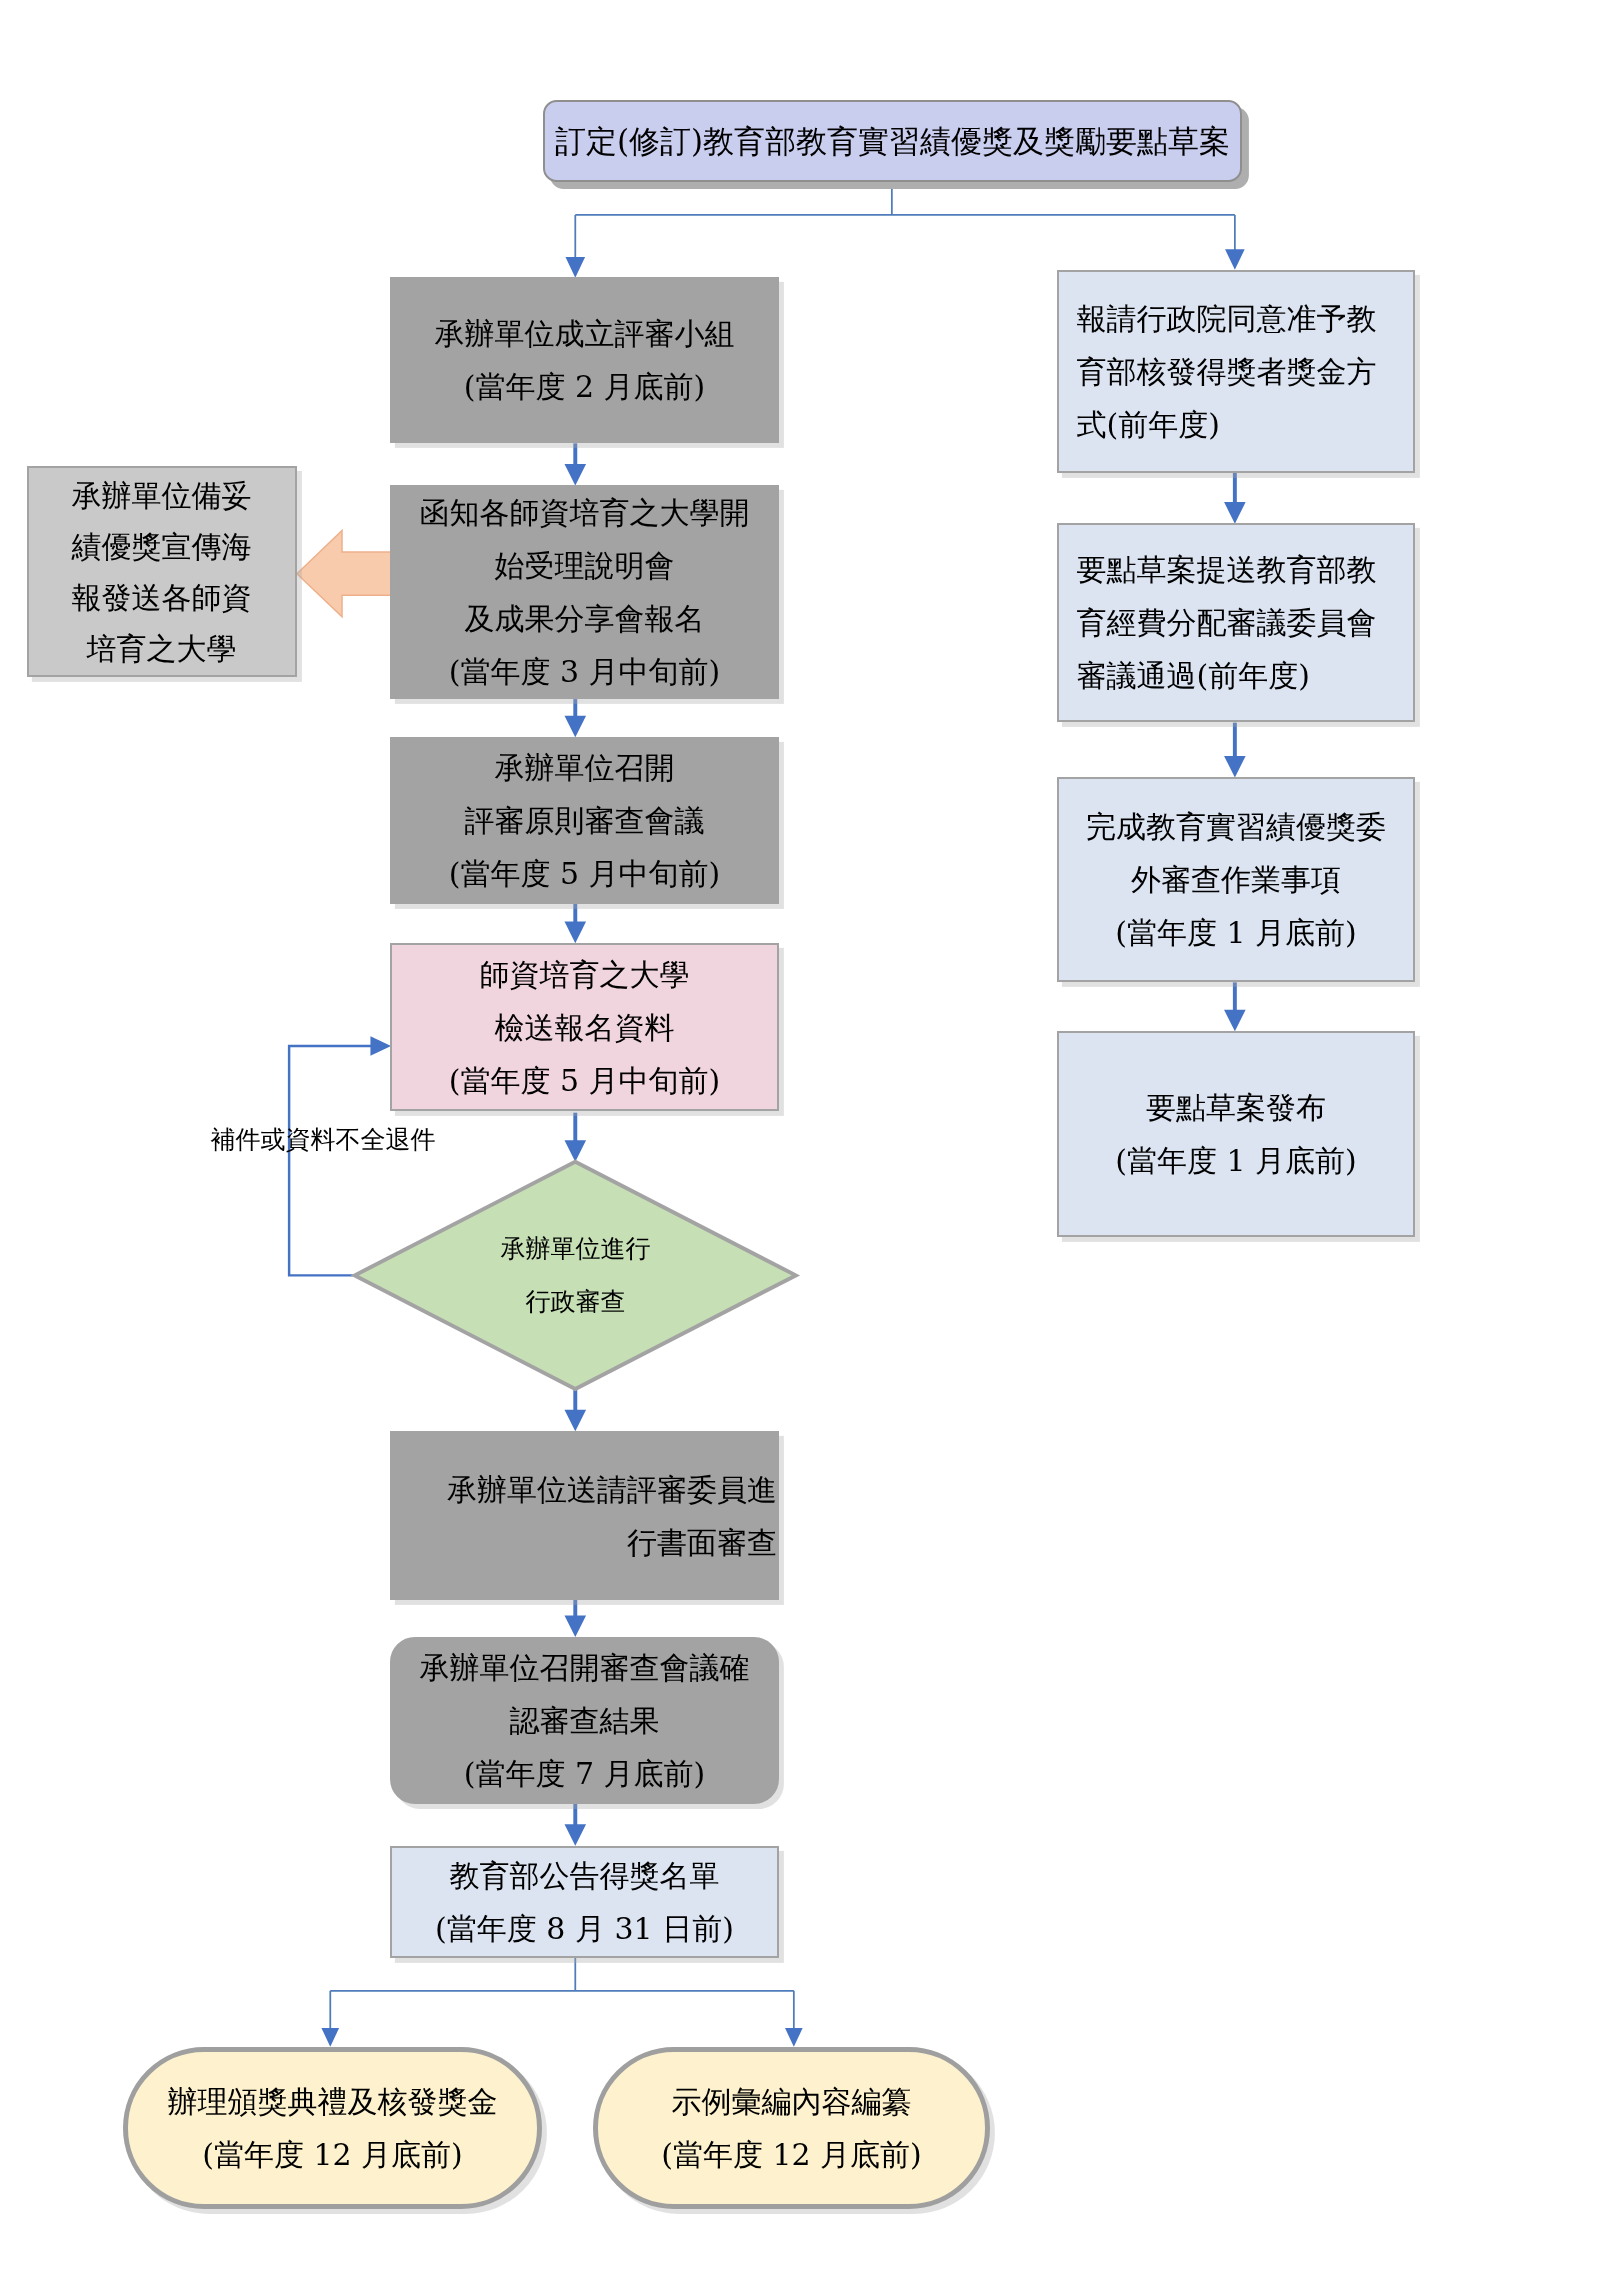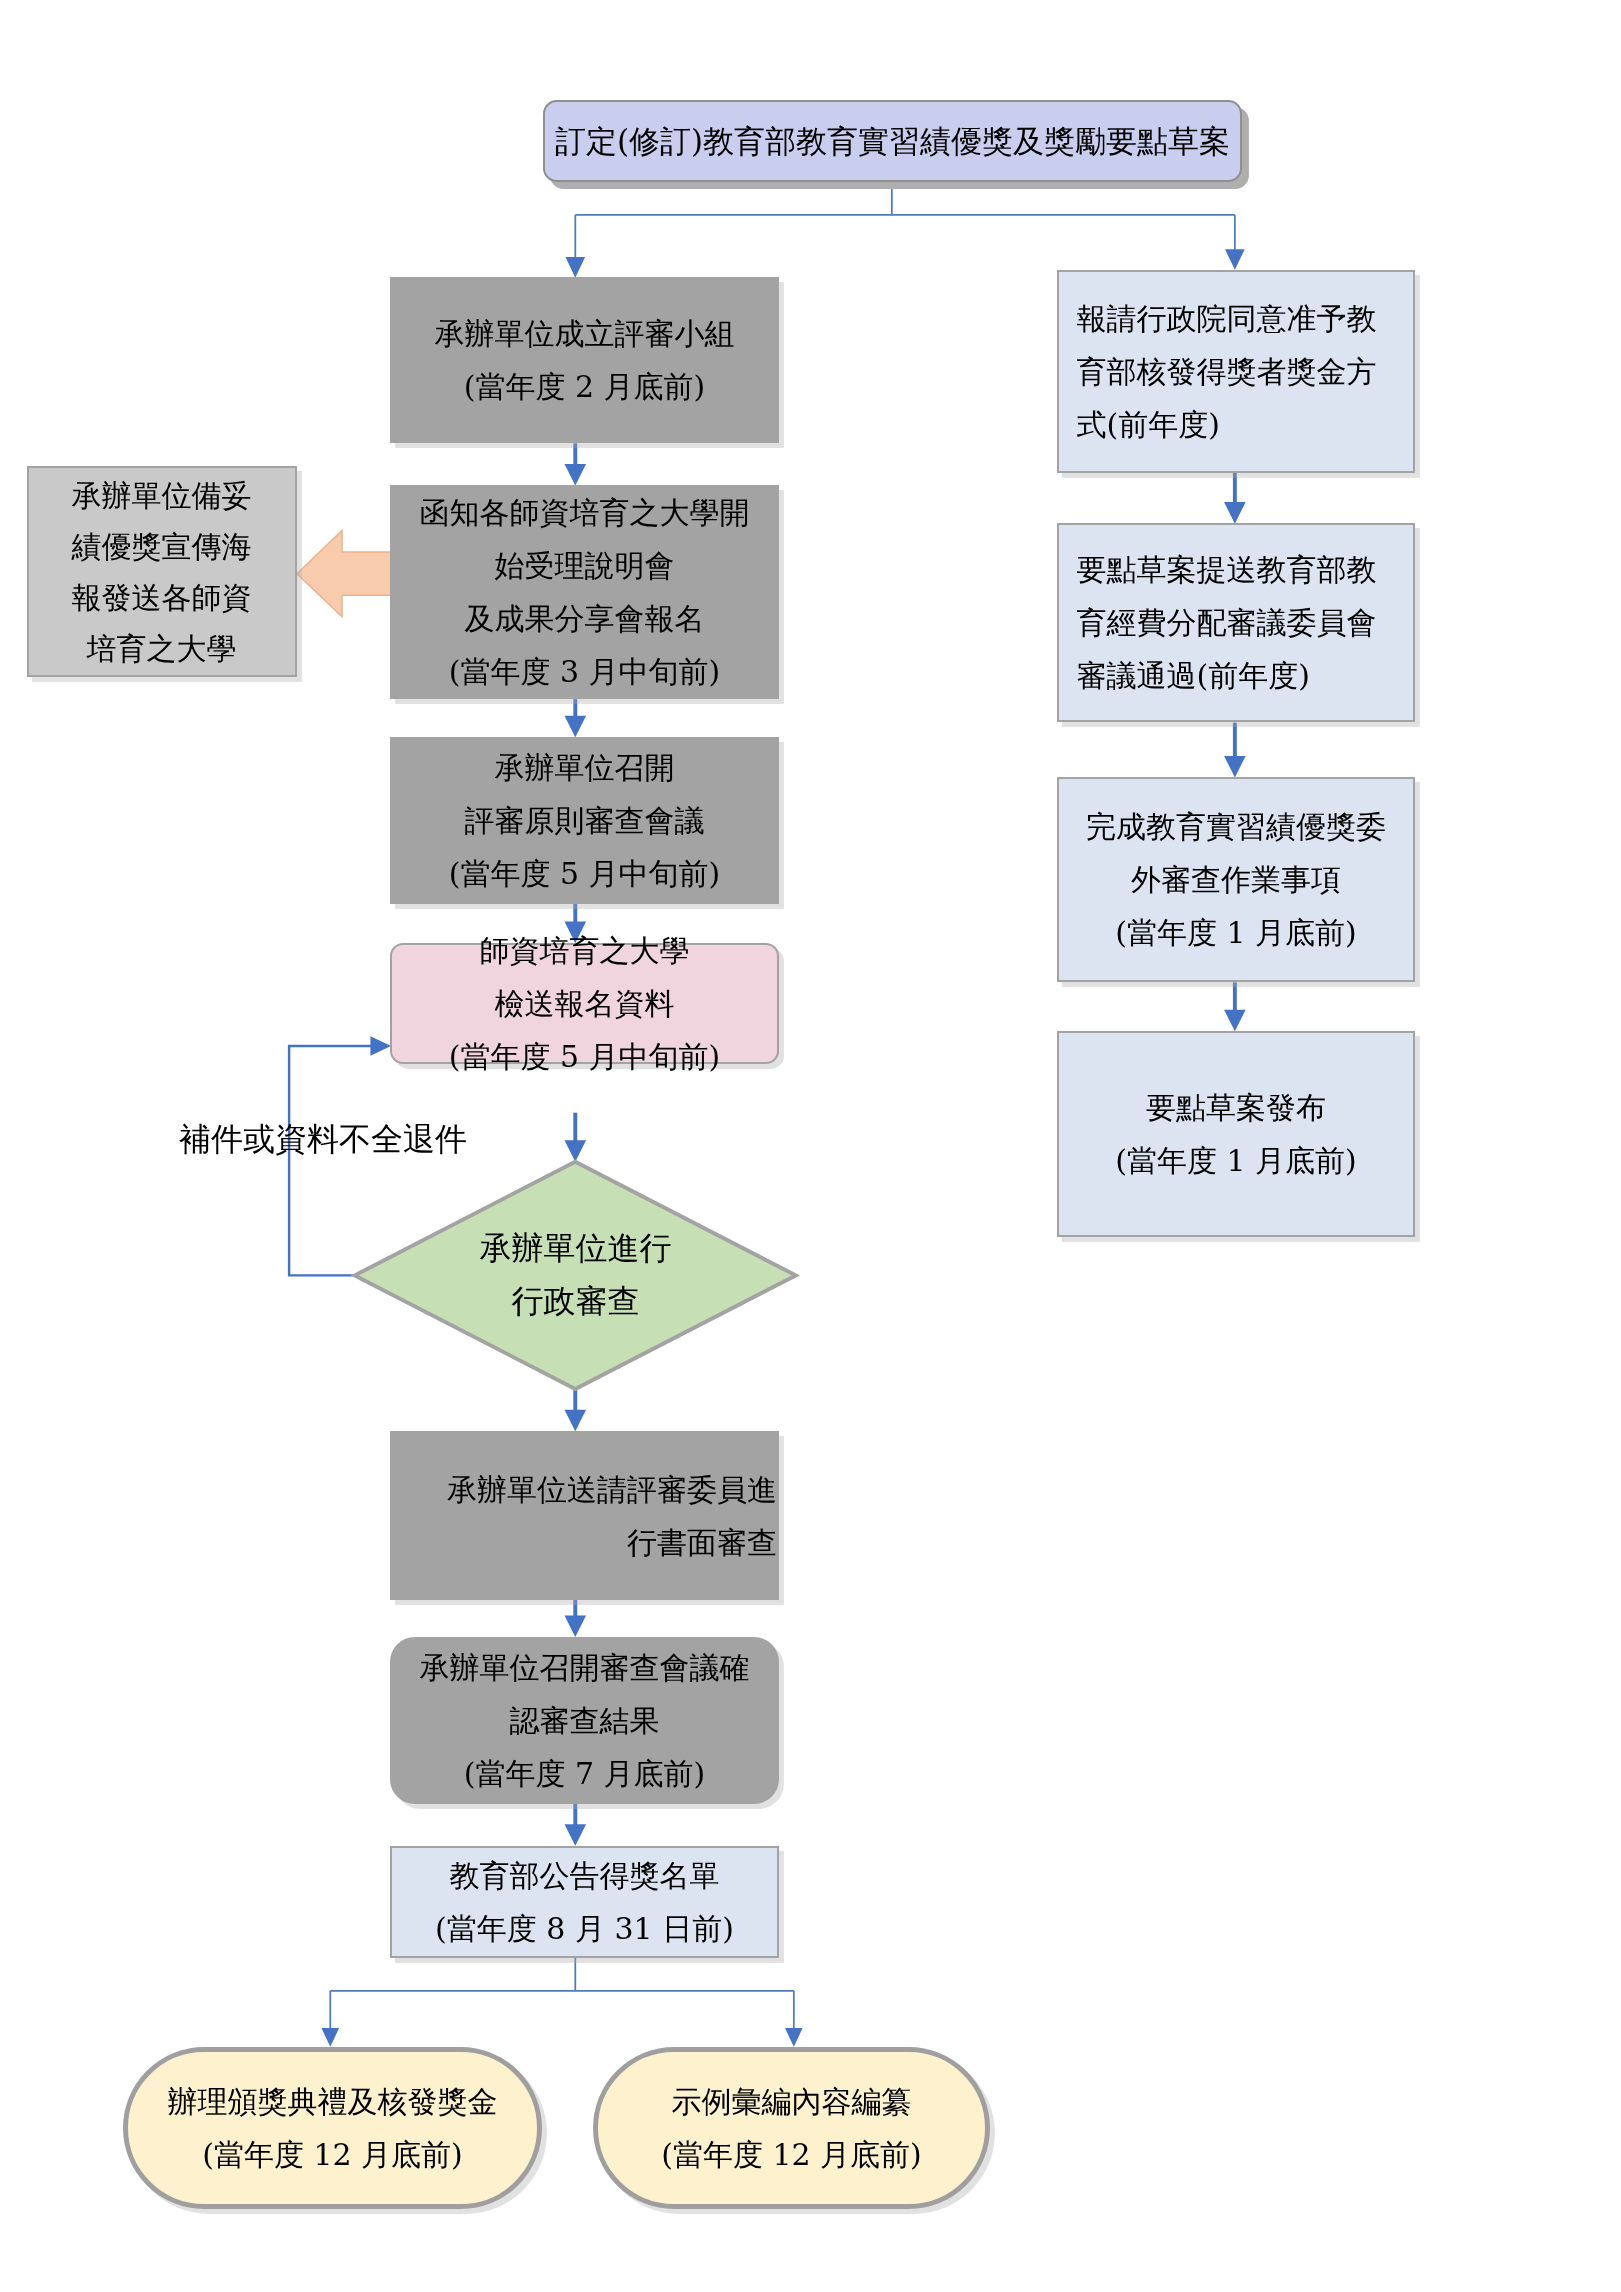--- a/index.html
+++ b/index.html
@@ -26,21 +26,21 @@
   }
   .green  { background:#a3a3a3; }
   .pink   { background:#f0d4de; }
   .blue   { background:#dce4f2; }
   .gray   { background:#c9c9c9; line-height:51px; }
   .yellow { background:#fdf2cd; border-width:5.9px; border-color:#9f9f9f; border-radius:82px; }
   .left-align { justify-content:flex-start; }
   .left-align .txt { text-align:left; padding:0 17.6px; }
   .plain {
     position:absolute; border:none; background:transparent;
-    font-size:32px; line-height:53px; text-align:center;
+    font-size:25px; line-height:53px; text-align:center;
     display:flex; align-items:center; justify-content:center;
   }
   .plain .txt { white-space:pre-line; }
 </style>
 </head>
 <body>
 
 <div id="canvas">
 
   <svg id="wires" width="1621" height="2293" viewBox="0 0 1654 2339">
@@ -119,21 +119,21 @@
 及成果分享會報名
 (當年度 3 月中旬前)</span>
   </div>
 
   <div class="node green" style="left:390px; top:737px; width:389px; height:167px;">
     <span class="txt">承辦單位召開
 評審原則審查會議
 (當年度 5 月中旬前)</span>
   </div>
 
-  <div class="node pink" style="left:390px; top:943px; width:389px; height:121px;border-radius:13px;">
+  <div class="node pink" style="left:390px; top:943px; width:389px; height:168px;">
     <span class="txt">師資培育之大學
 檢送報名資料
 (當年度 5 月中旬前)</span>
   </div>
 
   <div class="plain" style="left:404px; top:1215px; width:343px; height:120px;">
     <span class="txt">承辦單位進行
 行政審查</span>
   </div>
 

